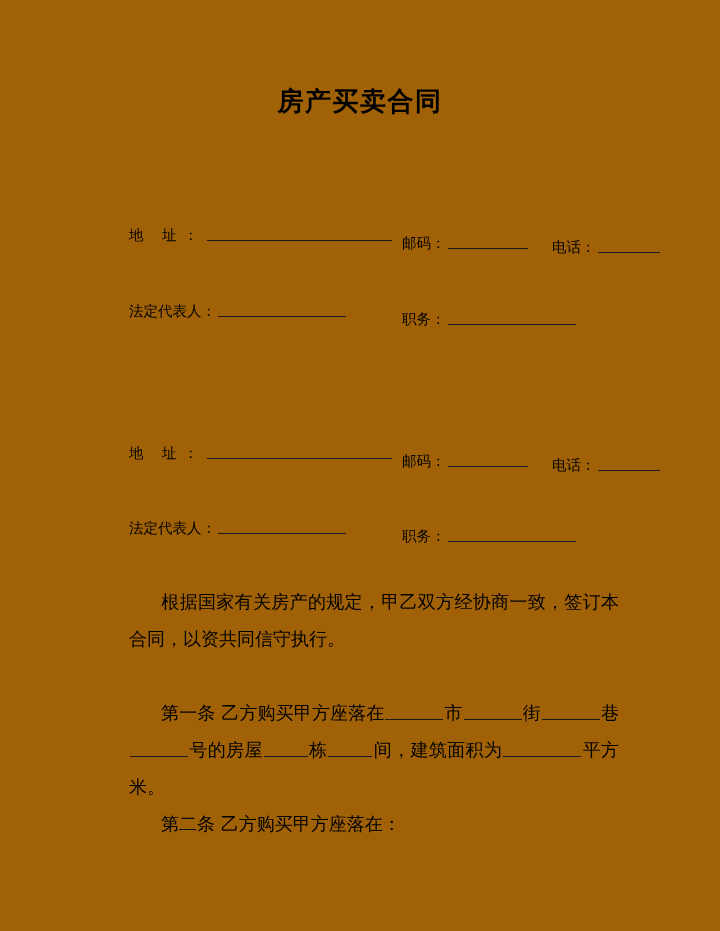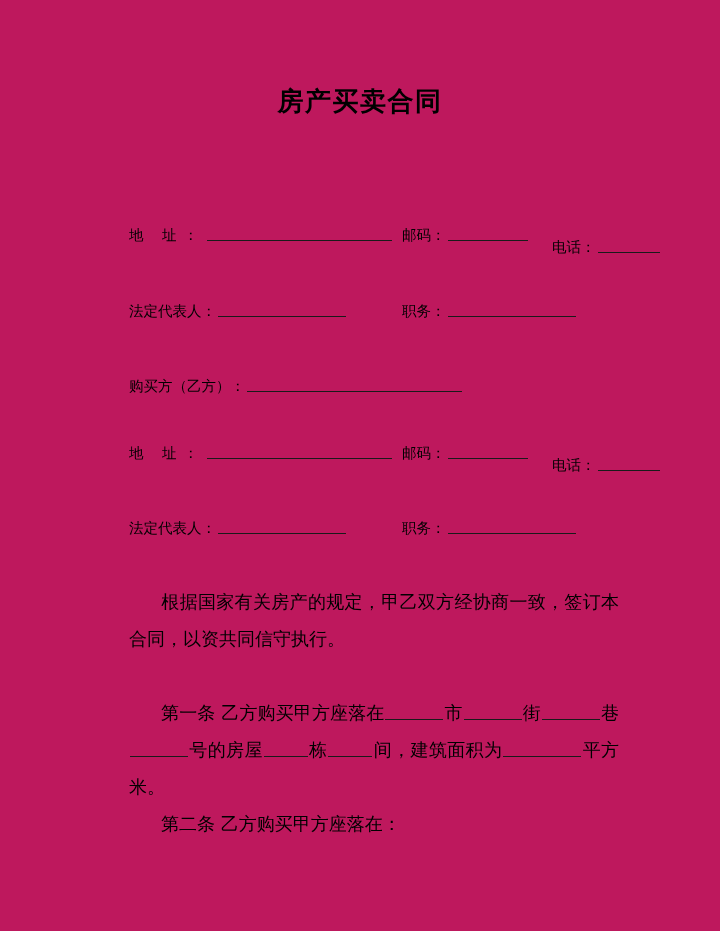--- a/index.html
+++ b/index.html
@@ -15,21 +15,21 @@
     color: #000000;
     overflow: hidden;
   }
 
   .page {
     position: absolute;
     left: 0;
     top: 0;
     width: 720px;
     height: 931px;
-    background: #be185d;
+    background: #a16207;
   }
 
   
   .doc-title {
     position: absolute;
     left: 0;
     top: 84px;
     width: 720px;
     text-align: center;
     font-family: "DejaVu Sans", "Liberation Sans", sans-serif;
@@ -73,21 +73,21 @@
   .b-addr    { width: 185px; }
   .b-post    { width: 80px;  }
   .b-phone   { width: 62px;  }
   .b-rep     { width: 128px; }
   .b-title   { width: 128px; }
 
   
   .col2 {
     position: absolute;
     left: 273px;
-    top: 0;
+    top: 8px;
   }
   .col3 {
     position: absolute;
     left: 423px;
     top: 12px;
   }
 
   
   .para {
     position: absolute;
@@ -144,23 +144,20 @@
     </span>
   </div>
 
   <div class="row" id="row-seller-rep">
     <span class="label">法定代表人：</span><span class="blank b-rep"></span>
     <span class="col2" style="left:273px;">
       <span class="label">职务：</span><span class="blank b-title"></span>
     </span>
   </div>
 
-  <div class="row" id="row-buyer">
-    <span class="label">购买方（乙方）：</span><span class="blank b-party"></span>
-  </div>
 
   <div class="row" id="row-buyer-addr">
     <span class="label label-spaced">地 址：</span><span class="blank b-addr"></span>
     <span class="col2">
       <span class="label">邮码：</span><span class="blank b-post"></span>
     </span>
     <span class="col3">
       <span class="label">电话：</span><span class="blank b-phone"></span>
     </span>
   </div>

